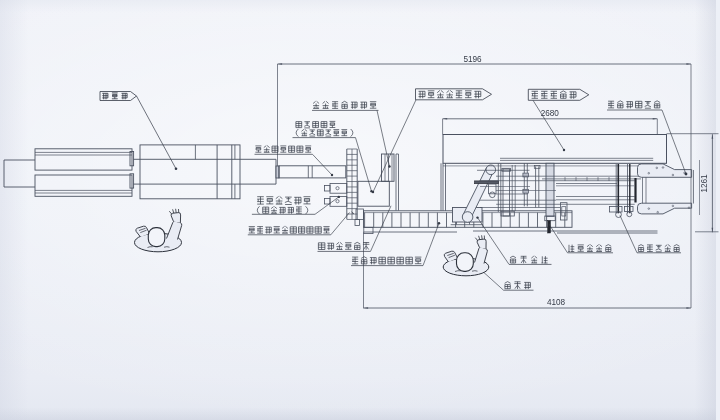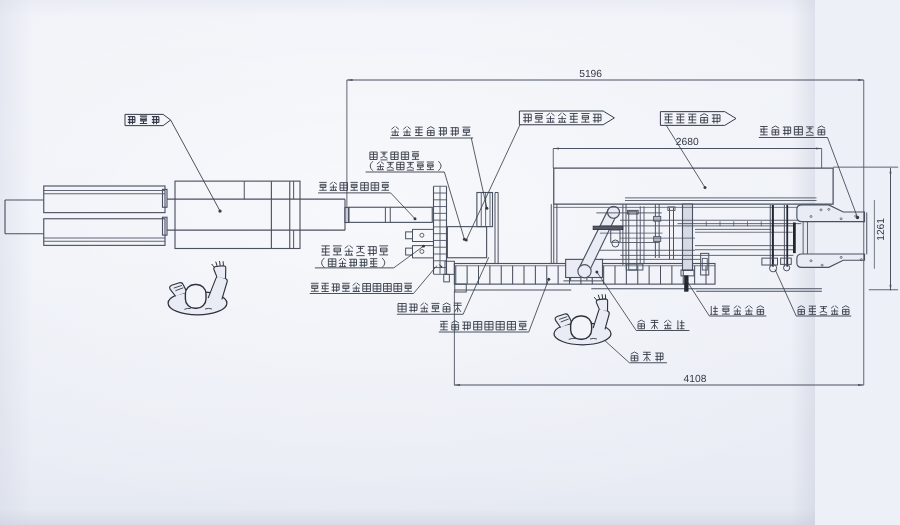--- a/index.html
+++ b/index.html
@@ -1,16 +1,16 @@
 <!DOCTYPE html>
 <html><head><meta charset="utf-8">
 <style>
 html,body{margin:0;padding:0;width:720px;height:420px;overflow:hidden;}
 body{background:#edf0f7;font-family:"Liberation Sans", sans-serif;}
-#paper{position:relative;width:652px;height:420px;
+#paper{position:relative;width:716px;height:420px;
 background:
  radial-gradient(130% 100% at 45% 40%, rgba(255,255,255,0.55) 0%, rgba(255,255,255,0) 60%),
  linear-gradient(180deg,#f0f2f8 0%, #edf0f7 45%, #e9ecf4 90%, #e4e8f1 100%);}
 #vign{position:absolute;inset:0;background:
  linear-gradient(90deg, rgba(205,210,225,0.35) 0%, rgba(205,210,225,0) 4%, rgba(205,210,225,0) 97%, rgba(195,200,215,0.4) 100%),
  linear-gradient(0deg, rgba(195,200,215,0.4) 0%, rgba(205,210,225,0) 3%, rgba(205,210,225,0) 97%, rgba(215,220,232,0.3) 100%);}
 svg{position:absolute;left:0;top:0;filter:blur(0.3px);}
 </style></head>
 <body>
 

